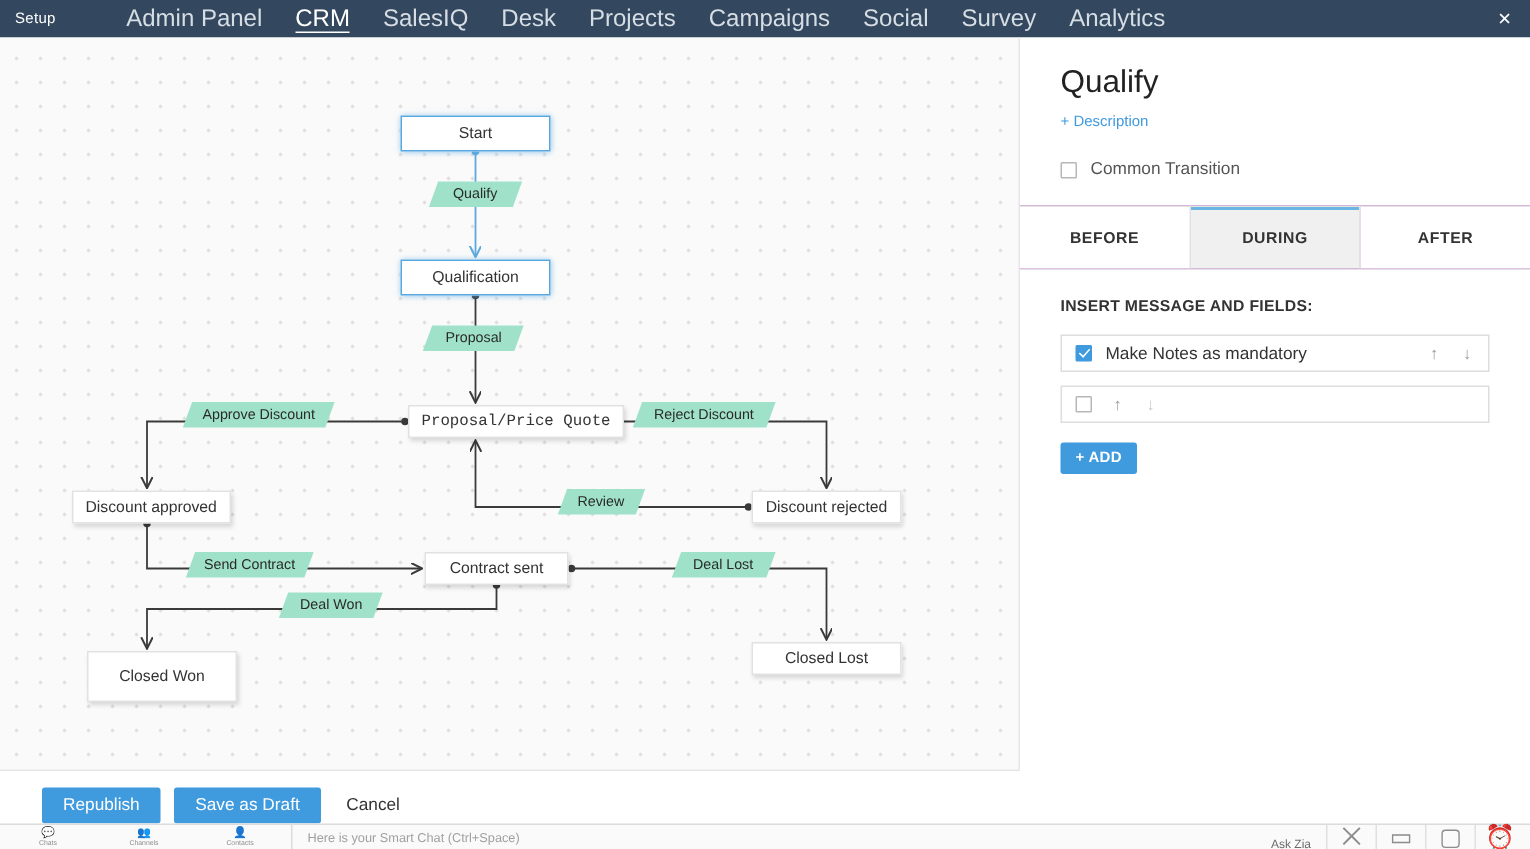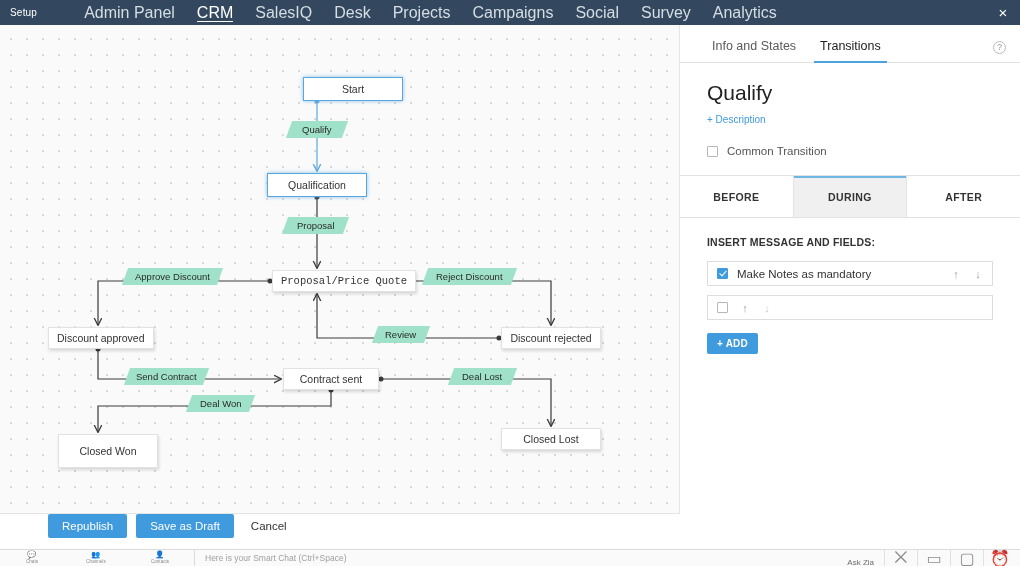--- a/index.html
+++ b/index.html
@@ -192,21 +192,21 @@
     padding: 5px 10px; border-radius: 2px;
     cursor: pointer; letter-spacing: .2px;
   }
 
   
   #actionbar {
     position: absolute; top: 513px; left: 0;
     width: 680px; height: 36px;
     background: #ffffff;
     border-top: 1px solid #e4e4e4;
-    display: flex; align-items: flex-start; padding-left: 48px;
+    display: flex; align-items: flex-end; padding-left: 28px;
   }
   .abtn {
     background: #3f9ade; color: #ffffff;
     font-size: 11.5px; padding: 6px 14px;
     border-radius: 2px; cursor: pointer; margin-right: 9px;
   }
   #cancel-btn {
     font-size: 11.5px; color: #333333;
     padding: 6px 8px; cursor: pointer;
   }
@@ -293,21 +293,21 @@
       <path d="M499,313 L317,313 L317,269" marker-start="url(#dot)" marker-end="url(#arw)"></path>
 
       <path d="M98,324 L98,354 L281,354" marker-start="url(#dot)" marker-end="url(#arw)"></path>
 
       <path d="M381,354 L551,354 L551,401" marker-start="url(#dot)" marker-end="url(#arw)"></path>
 
       <path d="M331,365 L331,381 L98,381 L98,407" marker-start="url(#dot)" marker-end="url(#arw)"></path>
     </g>
   </svg>
   <div id="nodes-layer">
-      <div class="node sel" style="left: 267px; top: 52px; min-width: 100px; height: 24px; padding: 0px 8px; margin-left: 36px;">Start</div>
+      <div class="node sel" style="left: 267px; top: 52px; min-width: 100px; height: 24px; padding: 0px 8px;">Start</div>
       <div class="node sel" style="left: 267px; top: 148px; min-width: 100px; height: 24px; padding: 0px 8px;">Qualification</div>
       <div class="node" style="left: 272px; top: 245px; min-width: 95px; height: 22px; padding: 0px 8px; font-family: Liberation Mono, monospace;">Proposal/Price Quote</div>
       <div class="node" style="left: 48px; top: 302px; min-width: 100px; height: 22px; padding: 0px 8px;">Discount approved</div>
       <div class="node" style="left: 501px; top: 302px; min-width: 100px; height: 22px; padding: 0px 8px;">Discount rejected</div>
       <div class="node" style="left: 283px; top: 343px; min-width: 96px; height: 22px; padding: 0px 8px;">Contract sent</div>
       <div class="node" style="left: 58px; top: 409px; min-width: 100px; height: 22px; padding: 16px 8px;">Closed Won</div>
       <div class="node" style="left: 501px; top: 403px; min-width: 100px; height: 22px; padding: 0px 8px;">Closed Lost</div>
     </div>
   <div id="labels-layer">
       <div class="tlabel" style="left: 289px; top: 96px; width: 56px; height: 17px;">
@@ -332,25 +332,20 @@
         <span>Deal Lost</span>
       </div>
       <div class="tlabel" style="left: 189px; top: 370px; width: 63px; height: 17px;">
         <span>Deal Won</span>
       </div>
     </div>
 </div>
 <div id="canvas-divider"></div>
 
 <div id="rpanel">
-  <div id="rtabs">
-    <div class="rtab">Info and States</div>
-      <div class="rtab active">Transitions</div>
-      <div id="help-icon">?</div>
-  </div>
   <div id="rhead">
     <div id="state-title">Qualify</div>
     <div id="desc-link">+ Description</div>
     <div id="common-row">
       <div class="cbox" id="common-cbox"></div>
       <div id="common-label">Common Transition</div>
     </div>
   </div>
   <div id="stage-tabs">
       <div class="stab">BEFORE</div>

